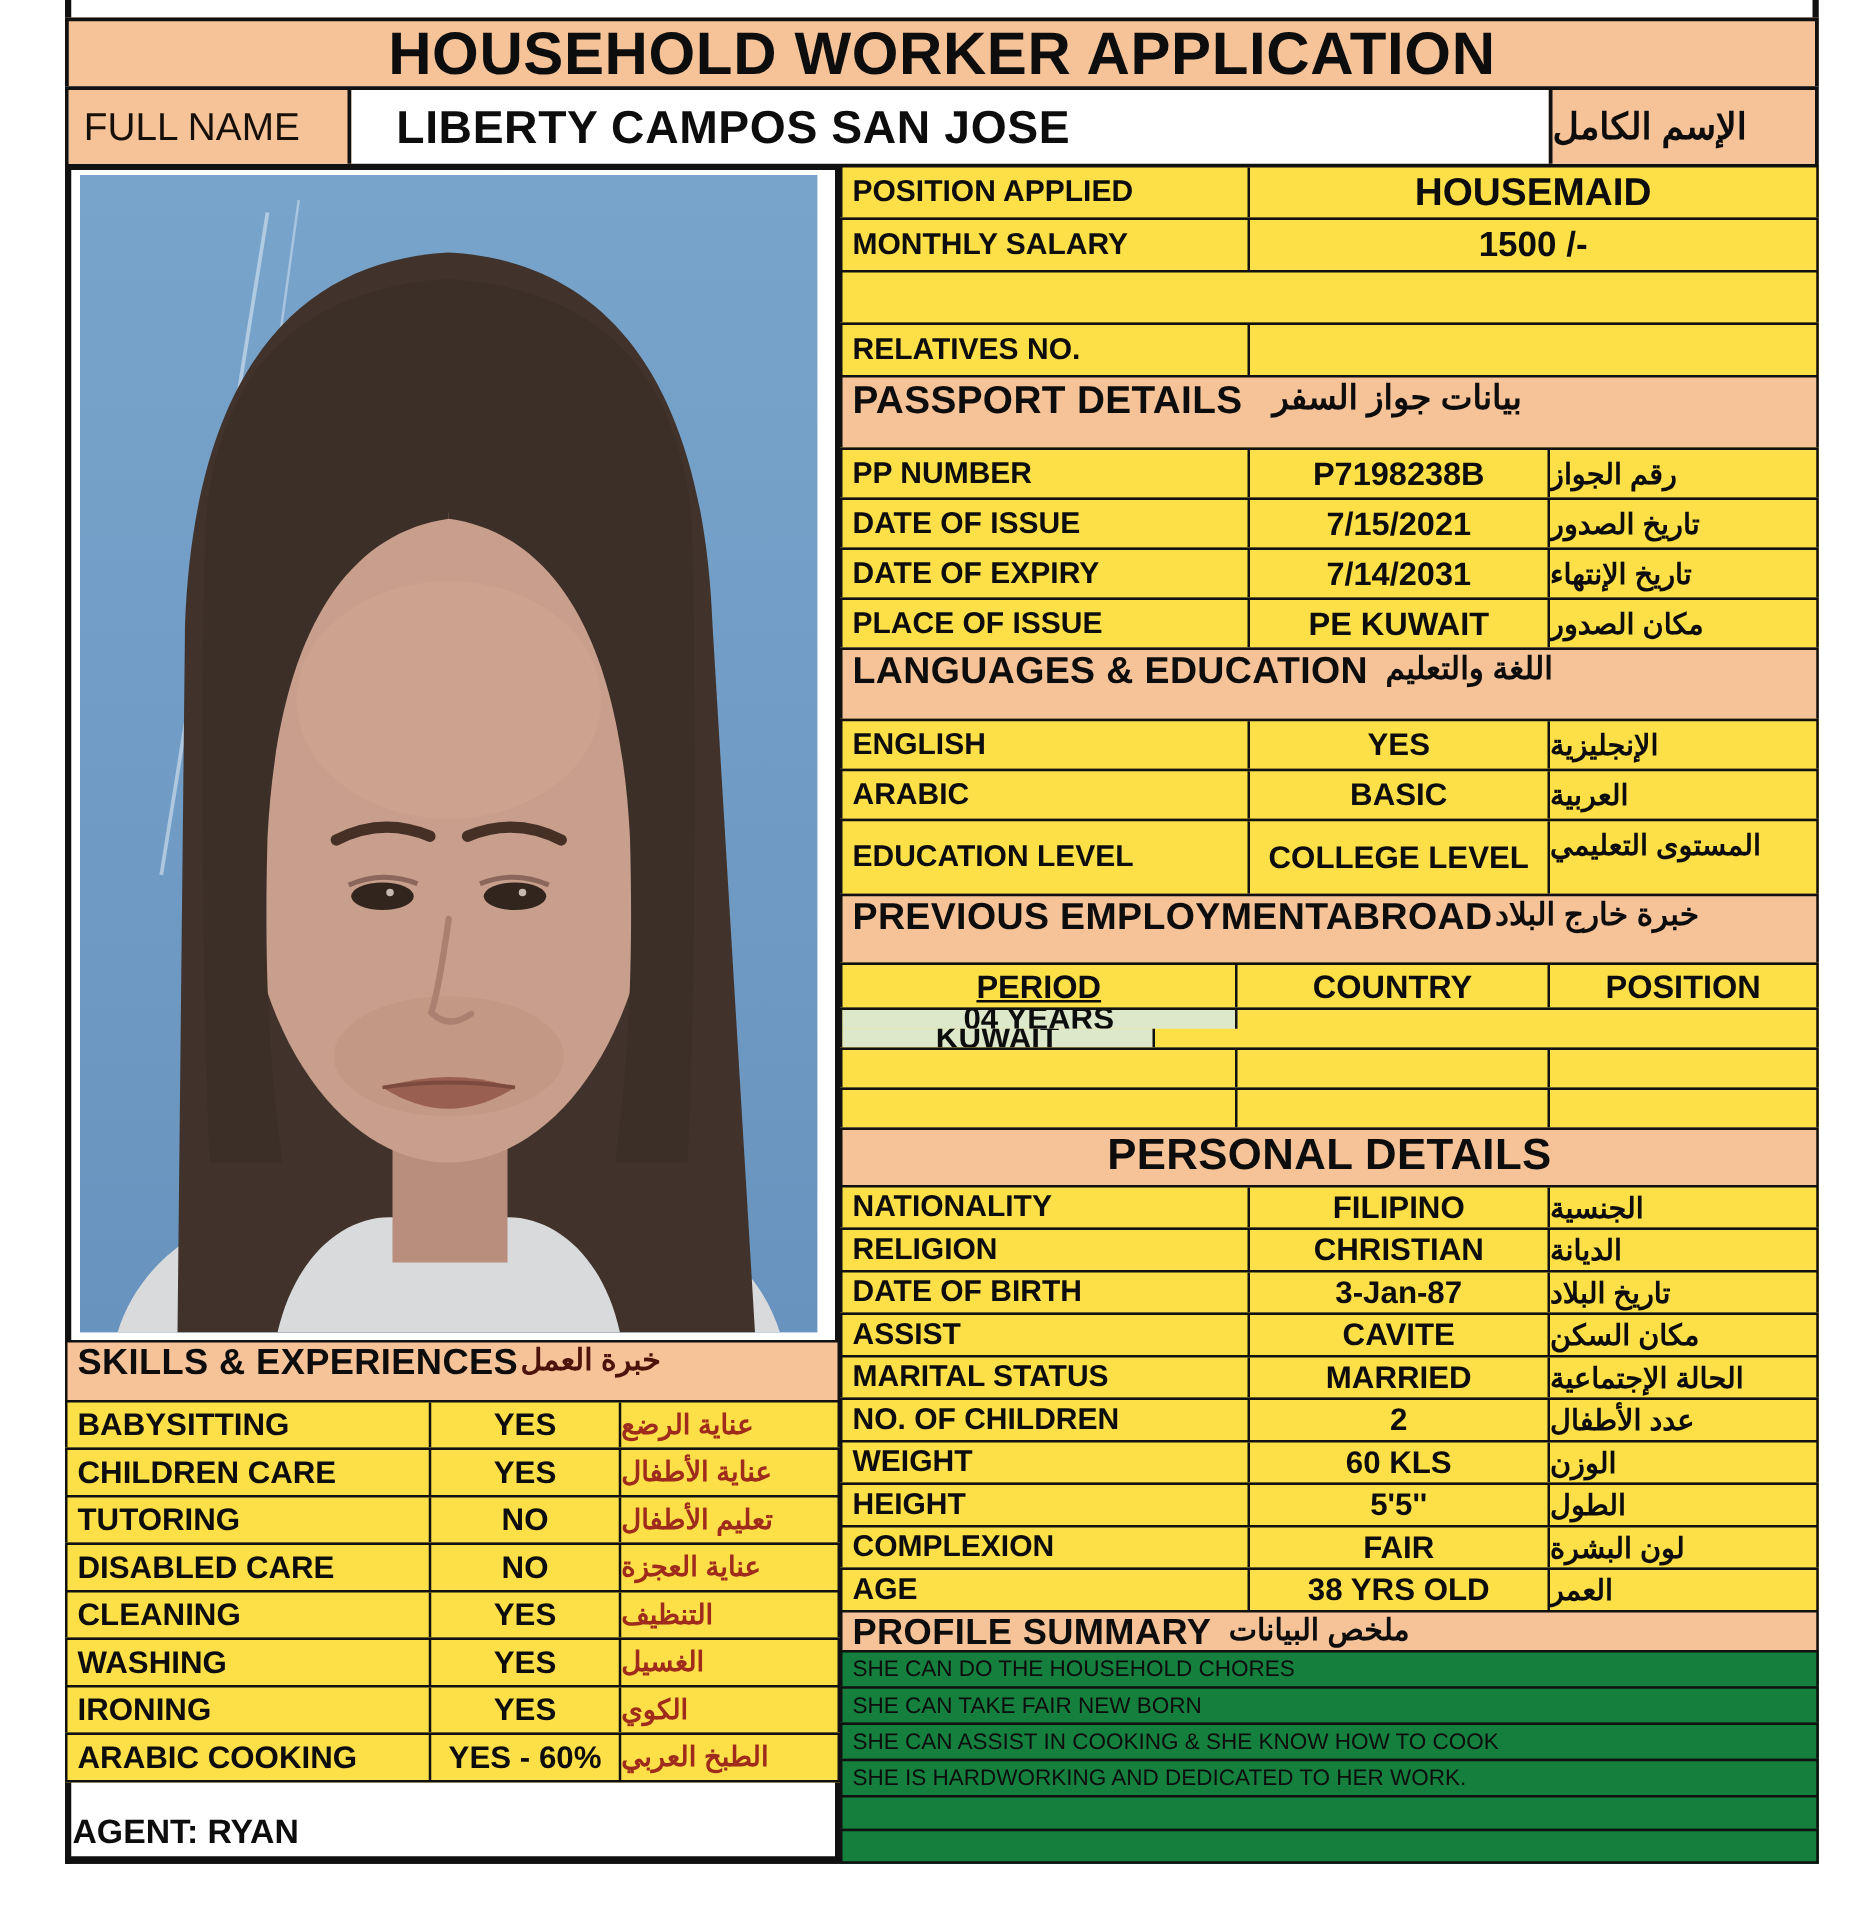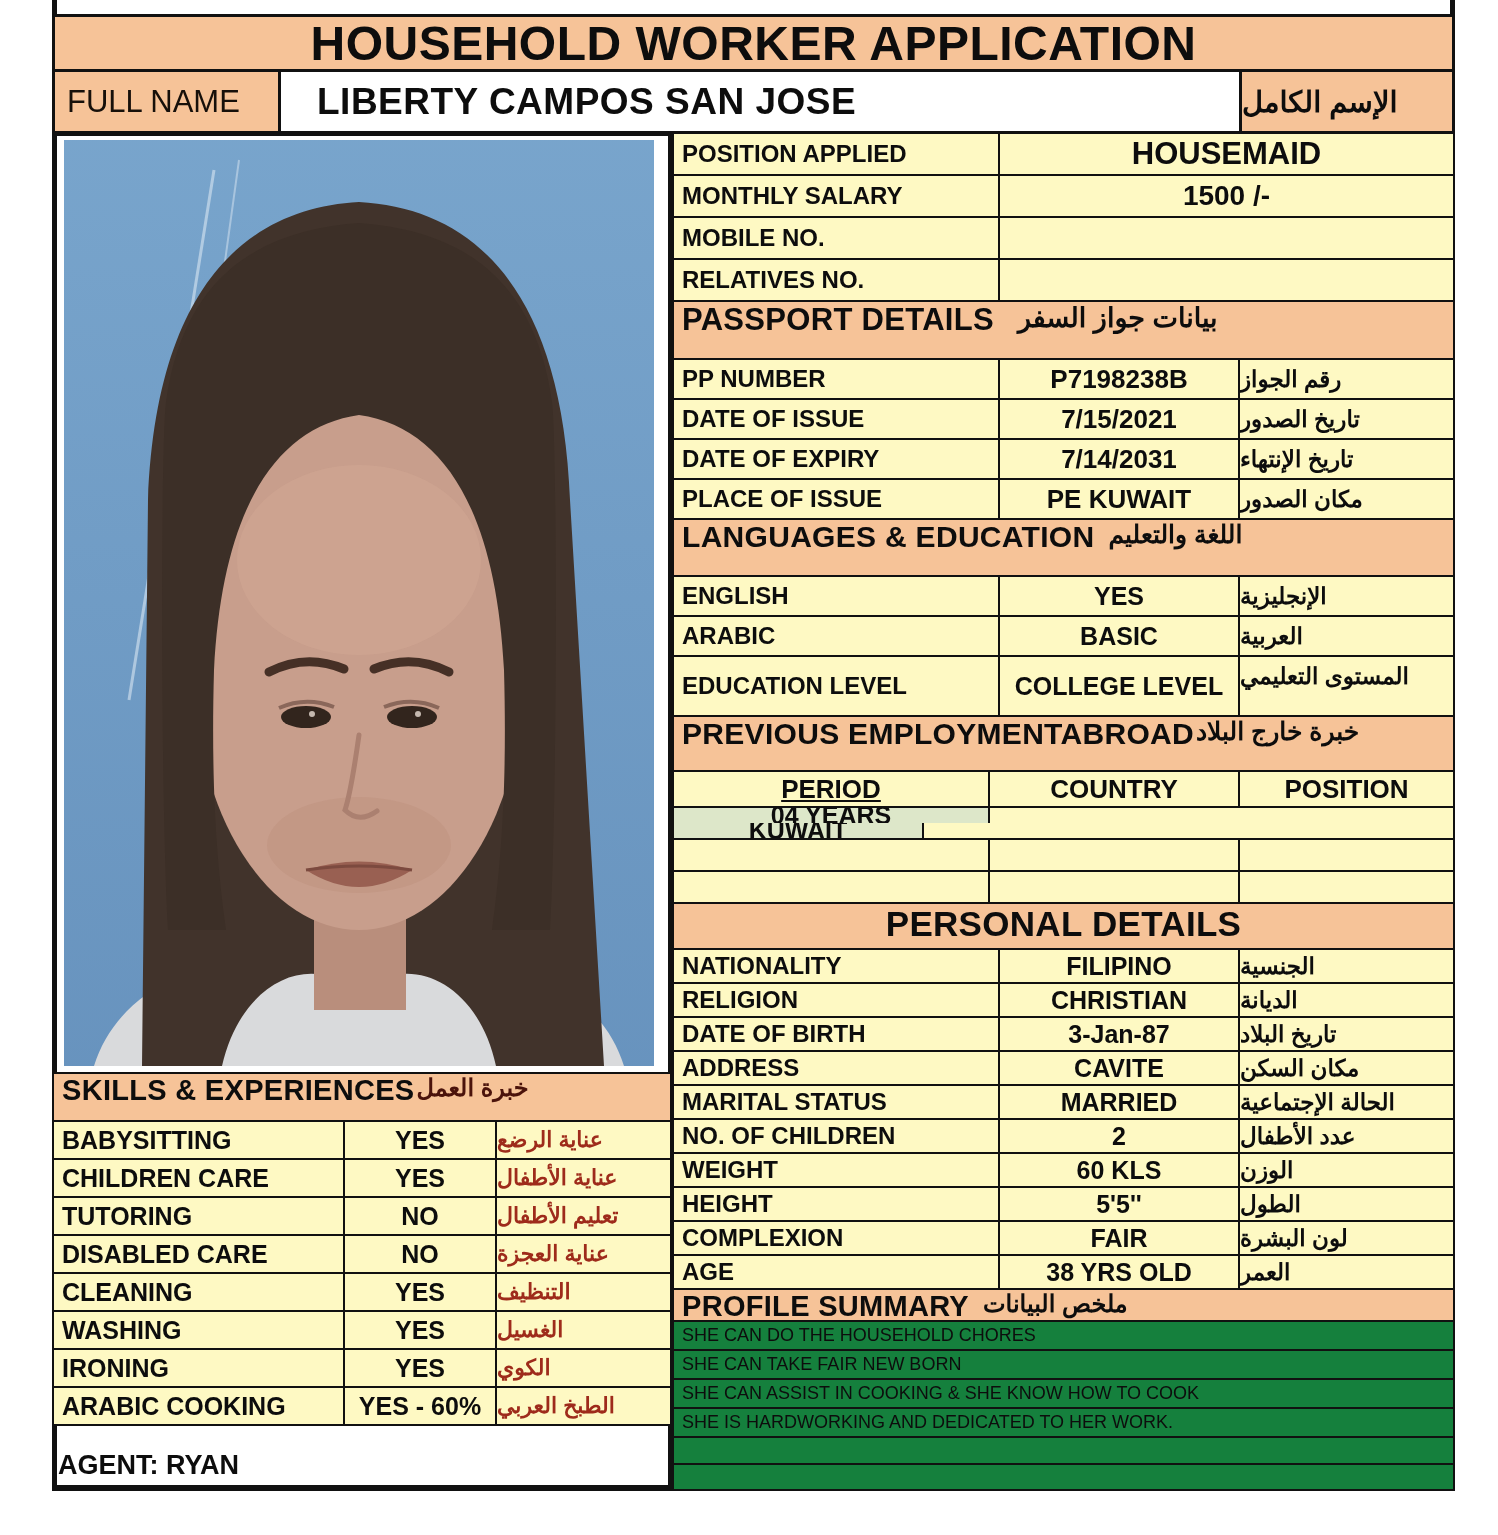--- a/index.html
+++ b/index.html
@@ -25,21 +25,21 @@
     font-weight:bold;font-size:48px;letter-spacing:.5px;}
   
   .fn-row{left:52px;top:69px;width:1403px;height:65px;display:flex;border:3px solid var(--line);background:#fff;}
   .fn-row>div{box-sizing:border-box;display:flex;align-items:center;}
   .fn-label{width:226px;background:var(--orange);border-right:3px solid var(--line);
     font-size:31px;font-weight:normal;padding-left:12px;color:#17100a;}
   .fn-value{flex:1;font-weight:bold;font-size:37px;padding-left:36px;letter-spacing:.5px;}
   .fn-ar{width:213px;background:var(--orange);border-left:3px solid var(--line);
     font-size:29px;font-weight:bold;justify-content:flex-end;padding-right:10px;}
   
-  .r{display:flex;background:#fef9c3;border:2px solid var(--line);}
+  .r{display:flex;background:#fde047;border:2px solid var(--line);}
   .r>div{box-sizing:border-box;display:flex;align-items:center;overflow:hidden;white-space:nowrap;}
   .c-label{font-weight:bold;font-size:24px;padding-left:8px;border-right:2px solid var(--line);}
   .c-val{font-weight:bold;font-size:25px;justify-content:center;}
   .c-ar{justify-content:flex-end;padding-right:6px;font-size:23px;font-weight:bold;}
   
   .t2 .c-label{width:326px;}
   .t2 .c-val{flex:1;}
   .t2 .big{font-size:31px;}
   
   .t3 .c-label{width:326px;}
@@ -137,21 +137,20 @@
 
 <div class="abs r t2" style="left:672px;top:132px;width:783px;height:44px;">
   <div class="c-label">POSITION APPLIED</div>
   <div class="c-val big">HOUSEMAID</div>
 </div>
 <div class="abs r t2" style="left:672px;top:174px;width:783px;height:44px;">
   <div class="c-label">MONTHLY SALARY</div>
   <div class="c-val" style="font-size:28px;">1500 /-</div>
 </div>
 <div class="abs r t2" style="left:672px;top:216px;width:783px;height:44px;">
-  <div class="c-label">MOBILE NO.</div>
   <div class="c-val"></div>
 </div>
 <div class="abs r t2" style="left:672px;top:258px;width:783px;height:44px;">
   <div class="c-label">RELATIVES NO.</div>
   <div class="c-val"></div>
 </div>
 
 <div class="abs sec" style="left:672px;top:300px;width:783px;height:60px;">
   <span class="en" style="font-size:31px;">PASSPORT DETAILS</span>
   <span class="ar" dir="rtl" style="font-size:27px;margin-left:24px;">بيانات جواز السفر</span>
@@ -234,21 +233,21 @@
   <div class="c-label">RELIGION</div>
   <div class="c-val">CHRISTIAN</div>
   <div class="c-ar" dir="rtl">الديانة</div>
 </div>
 <div class="abs r t3" style="left:672px;top:1016px;width:783px;height:36px;">
   <div class="c-label">DATE OF BIRTH</div>
   <div class="c-val">3-Jan-87</div>
   <div class="c-ar" dir="rtl">تاريخ البلاد</div>
 </div>
 <div class="abs r t3" style="left:672px;top:1050px;width:783px;height:36px;">
-  <div class="c-label">ADDRESS</div>
+  <div class="c-label">ASSIST</div>
   <div class="c-val">CAVITE</div>
   <div class="c-ar" dir="rtl">مكان السكن</div>
 </div>
 <div class="abs r t3" style="left:672px;top:1084px;width:783px;height:36px;">
   <div class="c-label">MARITAL STATUS</div>
   <div class="c-val">MARRIED</div>
   <div class="c-ar" dir="rtl">الحالة الإجتماعية</div>
 </div>
 <div class="abs r t3" style="left:672px;top:1118px;width:783px;height:36px;">
   <div class="c-label">NO. OF CHILDREN</div>

